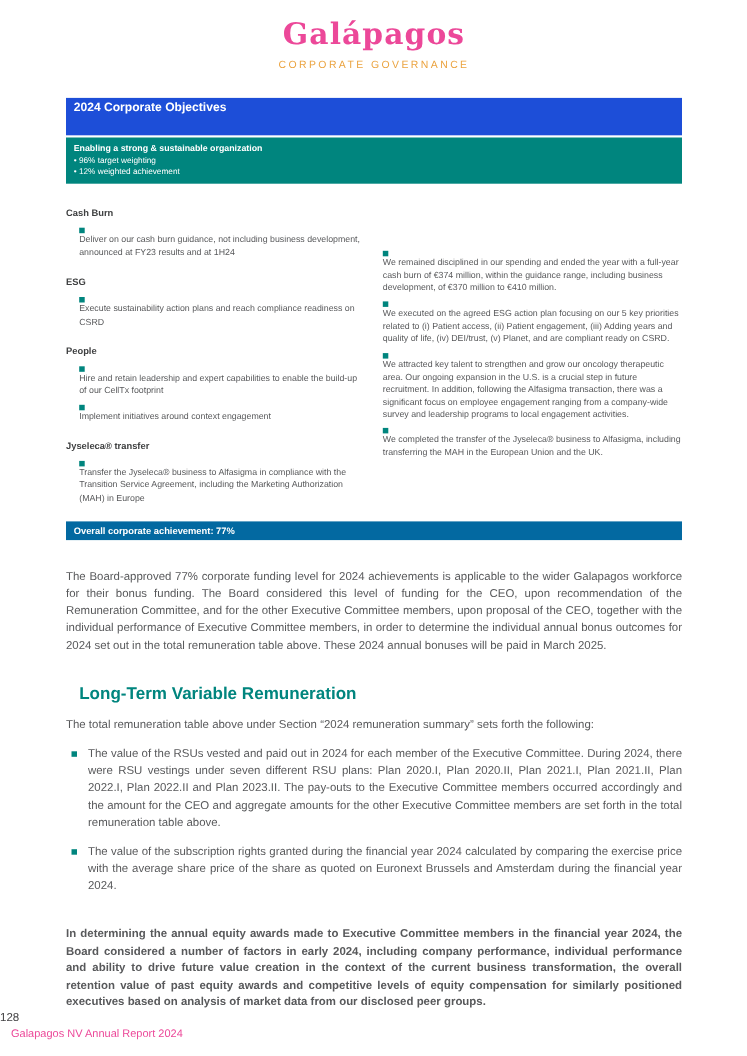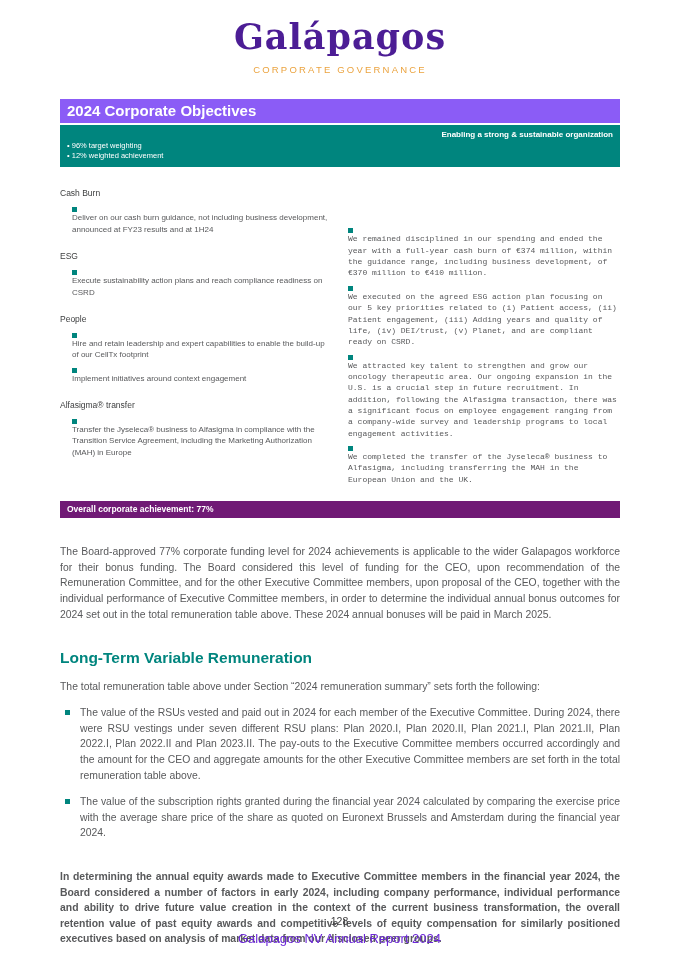--- a/index.html
+++ b/index.html
@@ -9,82 +9,81 @@
     position:relative; overflow:hidden;
     font-family:"Liberation Sans", sans-serif;
     color:#58595b;
   }
   .page { padding:16px 59px 0 60px; }
 
   
   .header { text-align:center; }
   .logo {
     font-family:"DejaVu Serif", serif;
-    font-size:35px; font-weight:bold; color:#4c1d95; letter-spacing:1px;
+    font-size:27px; font-weight:bold; color:#ec4899; letter-spacing:1px;
   }
   .tagline {
     margin-top:7px; font-size:9.5px; font-weight:normal;
     color:#eba33f; letter-spacing:2.2px;
   }
 
   
   .obj-block { margin-top:24px; }
   .title-bar {
-    background:#8b5cf6; color:#ffffff;
-    font-weight:bold; font-size:15px;
-    padding:3px 7px 4px;
+    background:#1d4ed8; color:#ffffff;
+    font-weight:bold; font-size:11px;
+    padding:3px 7px 19px;
   }
   .sub-banner {
     margin-top:2px; background:#00857e; color:#ffffff;
     padding:4px 7px 5px; font-size:7.5px; line-height:1.45;
   }
-  .sub-banner .bh { font-weight:bold; font-size:8px;text-align:right; }
+  .sub-banner .bh { font-weight:bold; font-size:8px; }
 
   .cols { display:flex; gap:16px; margin-top:20px; font-size:8px; line-height:1.42; }
   .col { flex:1; min-width:0; }
-  .col-right { padding-top:38px;font-family:Liberation Mono, monospace; }
+  .col-right { padding-top:38px; }
   .obj-group { margin-bottom:15px; }
   .obj-group:last-child { margin-bottom:0; }
-  .obj-heading { font-weight:normal; color:#3f4041; font-size:8.5px; margin-bottom:5px; }
+  .obj-heading { font-weight:bold; color:#3f4041; font-size:8.5px; margin-bottom:5px; }
 
   .bullet-row { display:flex; margin-bottom:4px;flex-direction:column; }
   .col-left .bullet-row { margin-left:12px; }
   .sq {
     flex:none; width:5px; height:5px; background:#00857e;
     margin-right:6px; margin-top:3px;
   }
   .bullet-txt { flex:1; }
 
   .achieve-bar {
-    margin-top:12px; background:#701a75; color:#ffffff;
+    margin-top:12px; background:#0369a1; color:#ffffff;
     font-weight:bold; font-size:8.5px; padding:3px 7px 4px;
   }
 
   
   .text-body { margin-top:26px; font-size:10.4px; line-height:1.5; text-align:justify; color:#58595b; }
   .section-title {
     color:#00857e; font-weight:bold; font-size:15.5px;
-    margin:24px 0 10px; text-align:left;
+    margin:24px 12px 10px; text-align:left;
   }
   .intro { margin-bottom:10px; }
   .body-bullet { display:flex; margin-bottom:11px; }
   .body-bullet .sq2 {
     flex:none; width:5px; height:5px; background:#00857e;
     margin:5px 10px 0 5px;
   }
   .body-bullet .txt { flex:1; text-align:justify; }
   .p2 { margin-top:28px;font-weight:bold; }
 
   
   .footer {
     position:absolute; left:0; right:0; bottom:14px;
-    text-align:center;
   }
   .page-num { font-size:10.5px; color:#414042; margin-bottom:4px; }
-  .report-title { font-size:13px; color:#6d28d9; }
+  .report-title { font-size:10px; color:#ec4899;margin-left:10px; }
 </style>
 </head>
 <body>
 
 <div class="page">
 
   <div class="header">
     <div class="logo">Galápagos</div>
     <div class="tagline">CORPORATE GOVERNANCE</div>
   </div>
@@ -124,21 +123,21 @@
             <span class="sq"></span>
             <span class="bullet-txt">Hire and retain leadership and expert capabilities to enable the build-up of our CellTx footprint</span>
           </div>
           <div class="bullet-row">
             <span class="sq"></span>
             <span class="bullet-txt">Implement initiatives around context engagement</span>
           </div>
         </div>
 
         <div class="obj-group">
-          <div class="obj-heading">Alfasigma® transfer</div>
+          <div class="obj-heading">Jyseleca® transfer</div>
           <div class="bullet-row">
             <span class="sq"></span>
             <span class="bullet-txt">Transfer the Jyseleca® business to Alfasigma in compliance with the Transition Service Agreement, including the Marketing Authorization (MAH) in Europe</span>
           </div>
         </div>
 
       </div>
 
       <div class="col col-right">
         <div class="bullet-row">

